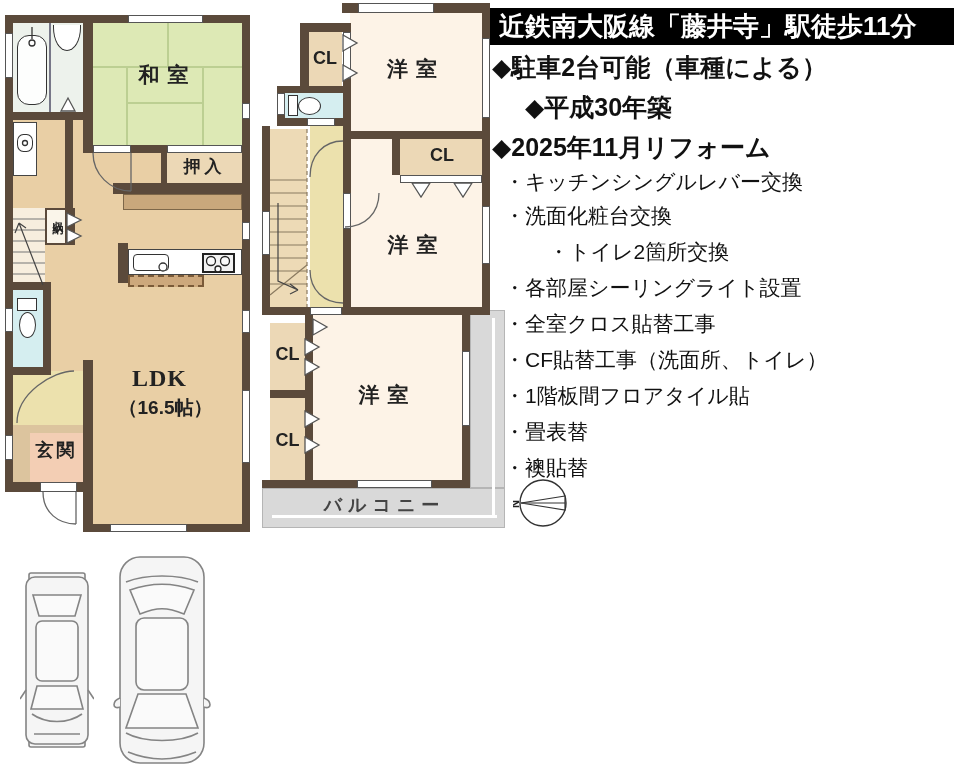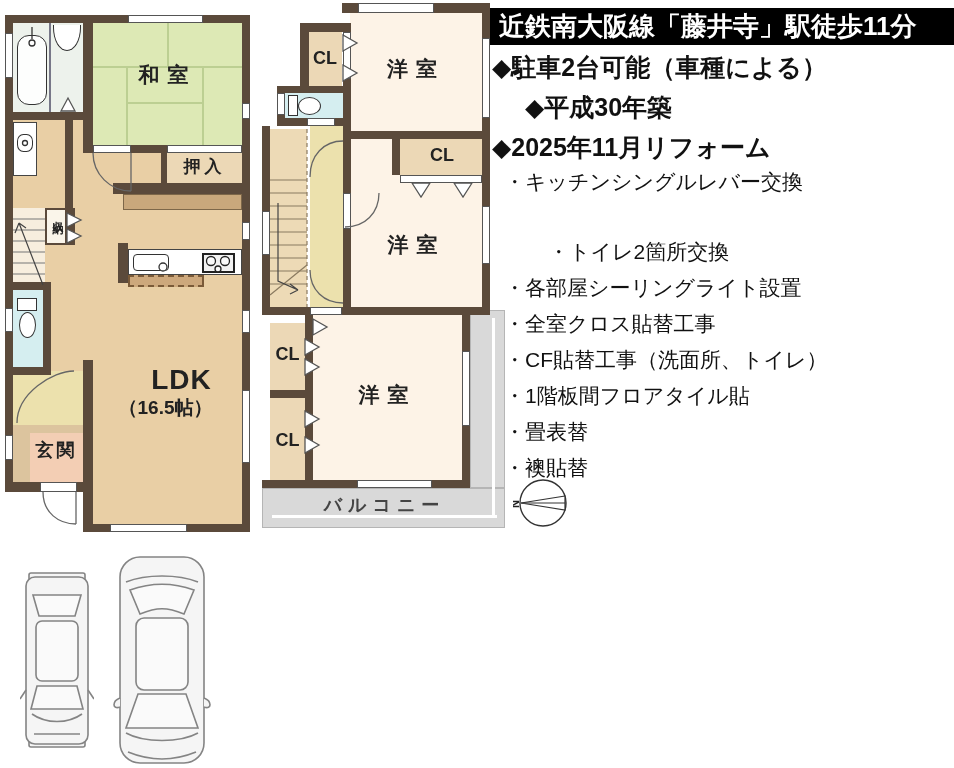--- a/index.html
+++ b/index.html
@@ -114,21 +114,21 @@
         <circle cx="158" cy="252" r="4"></circle>
           <path d="M27 12 V24" fill="none"></path>
           <circle cx="27" cy="28" r="3"></circle>
           <circle cx="20" cy="128" r="2.5"></circle>
       </g>
     </svg>
 
     <div class="lbl" style="left:88px;top:48px;width:149px;font-size:21px;letter-spacing:8px;">和室</div>
     <div class="lbl" style="left:162px;top:143px;width:75px;font-size:17px;letter-spacing:4px;">押入</div>
     <div class="lbl" style="left:43px;top:197px;width:16px;font-size:11px;letter-spacing:2px;writing-mode:vertical-rl;">収納</div>
-    <div class="lbl" style="left:102px;top:350px;width:149px;font-size:28px;letter-spacing:1px;">LDK</div>
+    <div class="lbl" style="left:80px;top:350px;width:149px;font-size:24px;letter-spacing:1px;font-family:Liberation Serif, serif;">LDK</div>
     <div class="lbl" style="left:78px;top:383px;width:165px;font-size:19px;">（16.5帖）</div>
     <div class="lbl" style="left:25px;top:426px;width:53px;font-size:18px;letter-spacing:3px;">玄関</div>
   </div>
 
   <div class="abs" id="plan2f" style="left:262px;top:3px;width:243px;height:527px;">
 
     <div class="room f-balc" style="left:0;top:485px;width:243px;height:40px;"></div>
     <div class="room f-balc" style="left:208px;top:307px;width:35px;height:178px;"></div>
     <div class="abs" style="left:10px;top:512px;width:225px;height:3px;background:#fff;"></div>
     <div class="abs" style="left:230px;top:315px;width:3px;height:200px;background:#fff;"></div>
@@ -209,20 +209,21 @@
     <div class="lbl" style="left:8px;top:342px;width:35px;font-size:18px;">CL</div>
     <div class="lbl" style="left:8px;top:428px;width:35px;font-size:18px;">CL</div>
     <div class="lbl" style="left:35px;top:493px;width:175px;font-size:18px;letter-spacing:6px;font-weight:600;color:#444;">バルコニー</div>
   </div>
 
   <div id="hdrbar">近鉄南大阪線「藤井寺」駅徒歩11分</div>
   <div class="hl" style="top:47px;">◆駐車2台可能（車種による）</div>
   <div class="hl" style="top:87px;margin-left:33px;">◆平成30年築</div>
   <div class="hl" style="top:127px;">◆2025年11月リフォーム</div>
   <div class="ren" style="top:164px;">・キッチンシングルレバー交換</div>
+  <div class="ren" style="top:198px;">・洗面化粧台交換</div>
   <div class="ren" style="top:234px;margin-left:44px;">・トイレ2箇所交換</div>
   <div class="ren" style="top:270px;">・各部屋シーリングライト設置</div>
   <div class="ren" style="top:306px;">・全室クロス貼替工事</div>
   <div class="ren" style="top:342px;">・CF貼替工事（洗面所、トイレ）</div>
   <div class="ren" style="top:378px;">・1階板間フロアタイル貼</div>
   <div class="ren" style="top:414px;">・畳表替</div>
   <div class="ren" style="top:450px;">・襖貼替</div>
 
   <svg class="abs" style="left:513px;top:477px;" width="60" height="54" viewBox="0 0 60 54">
     <circle cx="30" cy="26" r="23" fill="none" stroke="#333" stroke-width="1.4"></circle>

